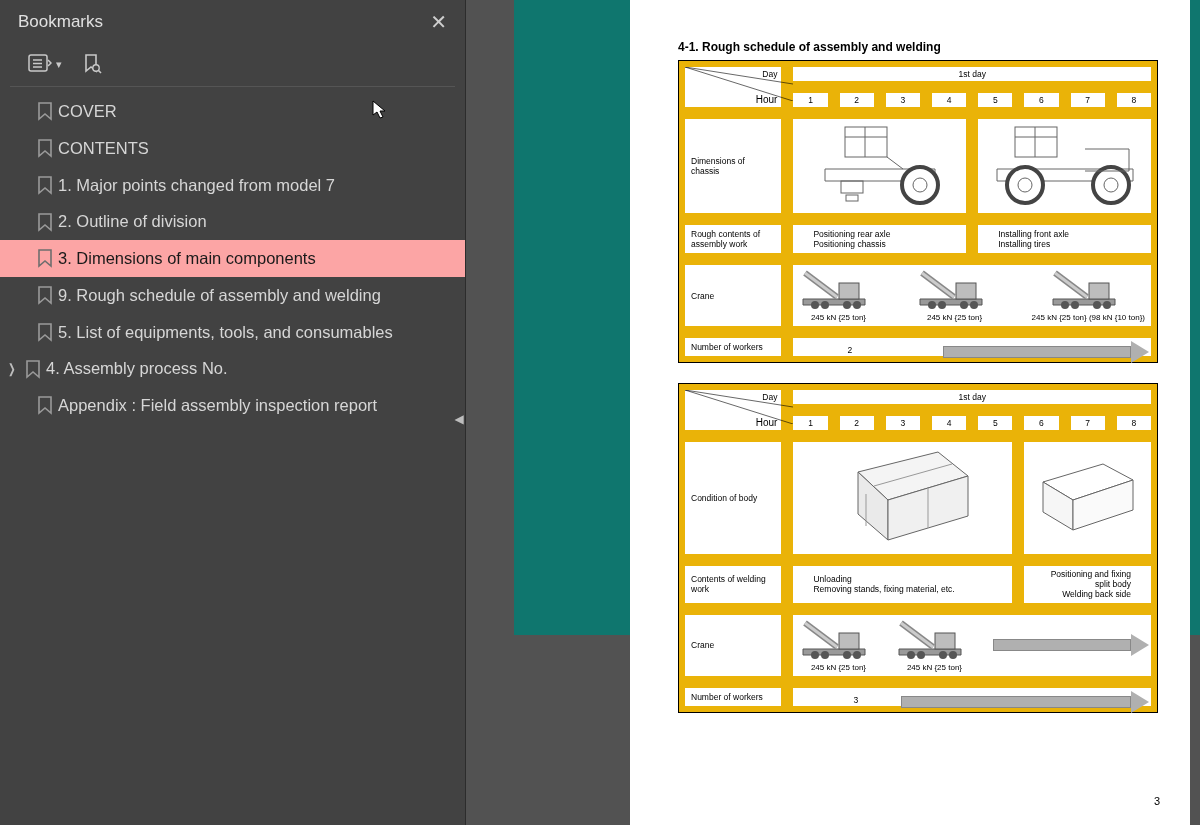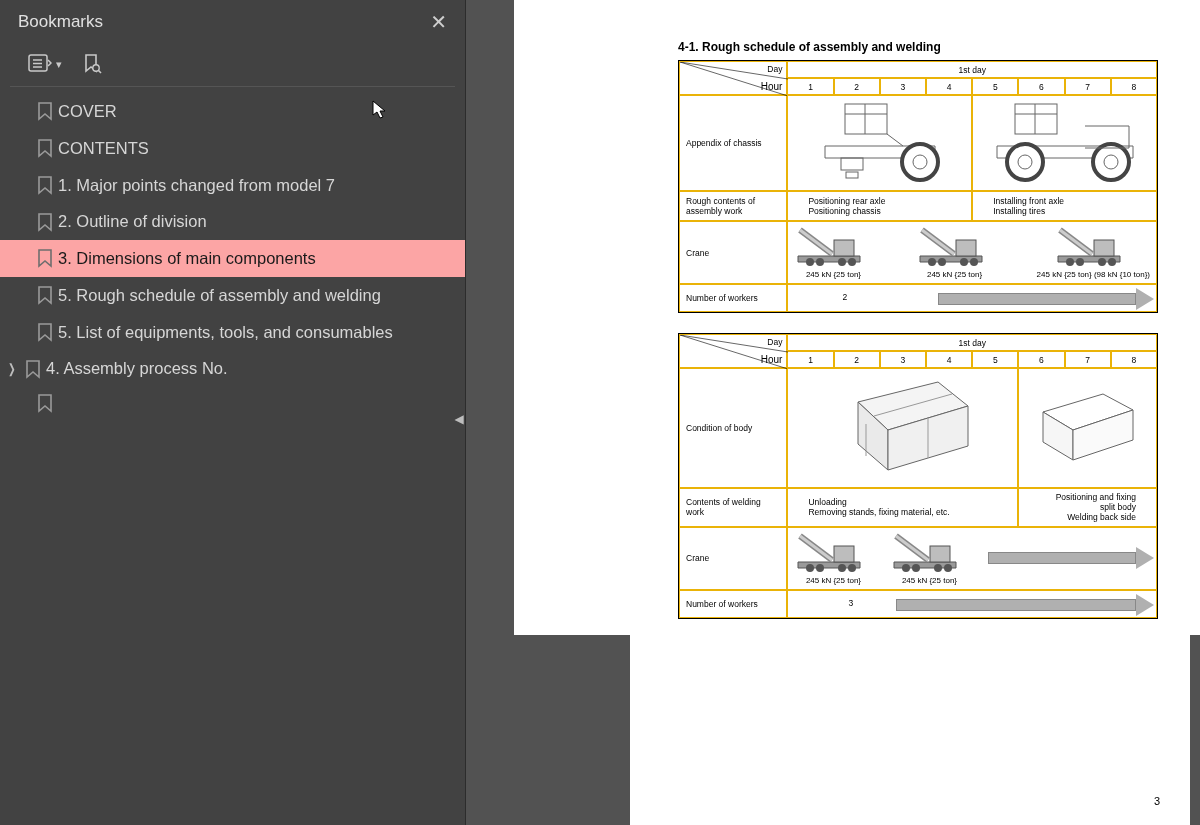--- a/index.html
+++ b/index.html
@@ -13,26 +13,26 @@
   .tool-icn{width:24px;height:24px;display:flex;align-items:center;justify-content:center;cursor:pointer;color:#c9c9c9;}
   .sb-list{padding:6px 0;}
   .sb-item{display:flex;align-items:center;gap:4px;padding:6px 10px 6px 18px;font-size:16.5px;color:#d6d6d6;cursor:pointer;line-height:1.5;position:relative;}
   .sb-item .chev{width:14px;display:inline-block;color:#bdbdbd;font-size:13px;}
   .sb-item .bicon svg{display:block;}
   .sb-item.selected{background:#fca5a5;color:#1a1a1a;}
   .sb-item.selected .bicon svg path{stroke:#6e6e6e;}
   .collapse-tab{position:absolute;right:-1px;top:405px;width:14px;height:28px;display:flex;align-items:center;justify-content:center;color:#bdbdbd;font-size:12px;cursor:pointer;}
   .cursor{position:absolute;left:372px;top:100px;pointer-events:none;}
   
-  .viewer{flex:1;height:635px;background:#ffffff;display:flex;justify-content:flex-end;position:relative;margin-left:48px;}
+  .viewer{flex:1;height:635px;background:#0f766e;display:flex;justify-content:flex-end;position:relative;margin-left:48px;}
   .page{background:#fff;color:#000;width:560px;height:825px;margin-right:10px;padding:40px 20px 20px 30px;font-family:Arial,Helvetica,sans-serif;font-size:9px;position:relative;}
   .sec-title{font-size:12px;font-weight:bold;margin:0 0 6px 18px;}
   
   .sched{border:1px solid #000;width:480px;margin-left:18px;margin-bottom:20px;}
-  .sched td,.sched th{border:1px solid #eab308;font-size:8.5px;vertical-align:middle;}
+  .sched td,.sched th{border:6px solid #eab308;font-size:8.5px;vertical-align:middle;}
   .rowlbl{width:108px;padding:4px 6px;text-align:left;font-weight:normal;}
   .dayhdr td{text-align:center;padding:2px 0;}
   .hourhdr td{text-align:center;padding:2px 0;}
   .corner{width:108px;height:34px;position:relative;padding:0;}
   .corner svg{position:absolute;inset:0;}
   .corner .dlab{position:absolute;right:4px;top:2px;font-size:8.5px;}
   .corner .hlab{position:absolute;right:4px;bottom:2px;font-size:10px;}
   .bigcell{height:96px;text-align:center;position:relative;}
   .mini{font-size:8.5px;text-align:left;padding:3px 20px;line-height:1.2;}
   .cranecell{height:60px;text-align:center;}
@@ -120,21 +120,21 @@
           </span>
           <span>3. Dimensions of main components</span>
         </div>
         <div class="sb-item">
           <span class="chev" style="transform: scaleX(0.7); font-family: Arial;"></span>
           <span class="bicon">
             <svg width="18" height="20" viewBox="0 0 18 20">
               <path d="M3 2 h12 v16 l-6 -5 l-6 5 Z" fill="none" stroke="#9a9a9a" stroke-width="1.6"></path>
             </svg>
           </span>
-          <span>5. Rough schedule of assembly and welding</span>
+          <span>9. Rough schedule of assembly and welding</span>
         </div>
         <div class="sb-item">
           <span class="chev" style="transform: scaleX(0.7); font-family: Arial;"></span>
           <span class="bicon">
             <svg width="18" height="20" viewBox="0 0 18 20">
               <path d="M3 2 h12 v16 l-6 -5 l-6 5 Z" fill="none" stroke="#9a9a9a" stroke-width="1.6"></path>
             </svg>
           </span>
           <span>5. List of equipments, tools, and consumables</span>
         </div>
@@ -147,20 +147,21 @@
           </span>
           <span>4. Assembly process No.</span>
         </div>
         <div class="sb-item">
           <span class="chev" style="transform: scaleX(0.7); font-family: Arial;"></span>
           <span class="bicon">
             <svg width="18" height="20" viewBox="0 0 18 20">
               <path d="M3 2 h12 v16 l-6 -5 l-6 5 Z" fill="none" stroke="#9a9a9a" stroke-width="1.6"></path>
             </svg>
           </span>
+          <span>Appendix : Field assembly inspection report</span>
         </div>
       </div>
 
     <div class="collapse-tab">◀</div>
 
     <svg class="cursor" width="18" height="20" viewBox="0 0 18 20">
       <path d="M1 1 L1 15 L5 12 L8 18 L11 17 L8 11 L13 11 Z" fill="#fff" stroke="#000" stroke-width="1"></path>
     </svg>
   </div>
 
@@ -185,21 +186,21 @@
               <td style="width: 46px;">1</td>
               <td style="width: 46px;">2</td>
               <td style="width: 46px;">3</td>
               <td style="width: 46px;">4</td>
               <td style="width: 46px;">5</td>
               <td style="width: 46px;">6</td>
               <td style="width: 46px;">7</td>
               <td style="width: 46px;">8</td>
             </tr>
         <tr>
-          <td class="rowlbl">Appendix of chassis</td>
+          <td class="rowlbl">Dimensions of chassis</td>
           <td class="bigcell" colspan="4">
             <svg class="chassis-svg" width="150" height="92" viewBox="0 0 150 92">
               <rect x="40" y="8" width="42" height="30" fill="none" stroke="#666" stroke-width="1"></rect>
               <line x1="40" y1="18" x2="82" y2="18" stroke="#666"></line>
                   <line x1="60" y1="8" x2="60" y2="38" stroke="#666"></line>
               <path d="M20 50 h110 v12 h-110 Z" fill="none" stroke="#666"></path>
               <circle cx="115" cy="66" r="18" fill="#fff" stroke="#444" stroke-width="4"></circle>
                   <circle cx="115" cy="66" r="7" fill="none" stroke="#666"></circle>
               <rect x="36" y="62" width="22" height="12" fill="none" stroke="#666"></rect>
                   <rect x="41" y="76" width="12" height="6" fill="none" stroke="#666"></rect>

